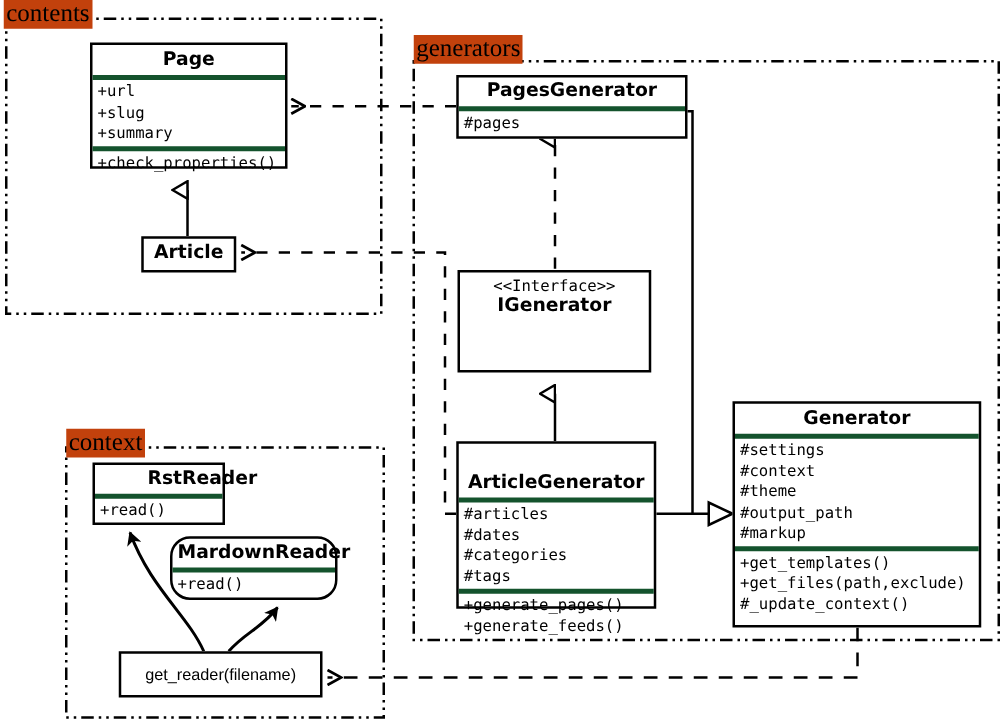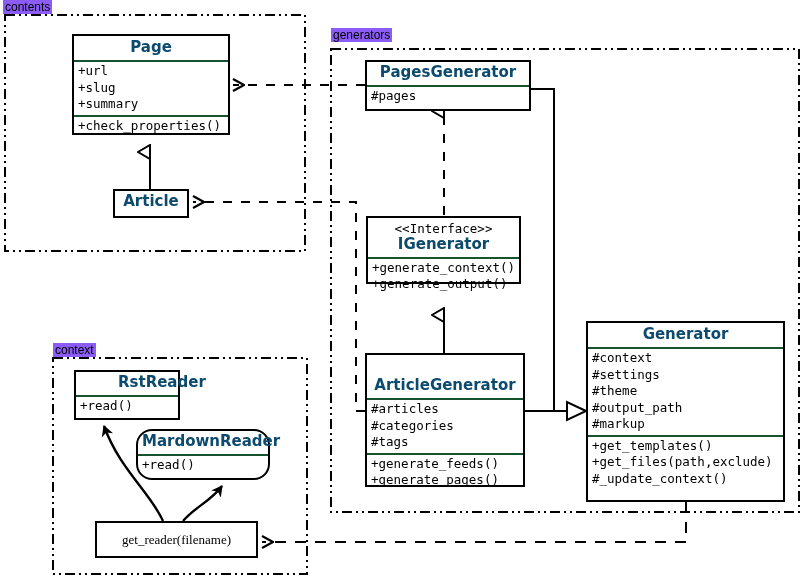--- a/index.html
+++ b/index.html
@@ -20,77 +20,77 @@
   svg.layer {
     position: absolute;
     left: 0;
     top: 0;
     width: 803px;
     height: 579px;
     pointer-events: none;
   }
   .pkg-label {
     position: absolute;
-    font-family: Liberation Sans, sans-serif;
-    font-size: 12px;
-    color: #000;
-    background: #8b5cf6;
+    font-family: Liberation Serif, serif;
+    font-size: 20px;
+    color: #000;
+    background: #c2410c;
     padding: 0 2px;
     white-space: nowrap;
   }
 
   
   .cls {
     position: absolute;
     box-sizing: border-box;
     border: 2px solid #000;
     background: #ffffff;
   }
   .cls-name {
     font-family: "DejaVu Sans", sans-serif;
     font-weight: bold;
     font-size: 15px;
     text-align: center;
-    color: #0c4a6e;
+    color: #000000;
     padding: 3px 4px 4px 4px;
     line-height: 1.15;
     white-space: nowrap;
   }
   .cls-stereo {
     font-family: "DejaVu Sans Mono", monospace;
     font-weight: normal;
     font-size: 12.5px;
     text-align: center;
     color: #000;
     line-height: 1.15;
     white-space: nowrap;
   }
   .cls-sect {
-    border-top: 2px solid #14532d;
+    border-top: 4px solid #14532d;
     padding: 1px 0 2px 0;
   }
   .cls-item {
     font-family: "DejaVu Sans Mono", monospace;
     font-size: 12.5px;
     color: #000;
     line-height: 1.32;
     padding: 0 2px 0 4px;
     white-space: nowrap;
   }
   .fn-box {
     position: absolute;
     box-sizing: border-box;
     border: 2px solid #000;
     background: #ffffff;
     display: flex;
     align-items: center;
     justify-content: center;
   }
   .fn-label {
-    font-family: Liberation Serif, serif;
+    font-family: Liberation Sans, sans-serif;
     font-size: 13px;
     color: #000;
     white-space: nowrap;
   }
 </style>
 </head>
 <body>
 
 <div id="canvas">
 
@@ -172,56 +172,53 @@
     </div>
     <div class="cls-sect">
       <div class="cls-item">+check_properties()</div>
     </div>
   </div>
 
   <div class="cls" style="left:113px; top:189px; width:76px; height:29px;">
     <div class="cls-name" style="padding-top:2px;">Article</div>
   </div>
 
-  <div class="cls" style="left:365px; top:60px; width:166px; height:51px;">
+  <div class="cls" style="left:365px; top:60px; width:185px; height:51px;">
     <div class="cls-name" style="padding-top:2px;">PagesGenerator</div>
     <div class="cls-sect">
       <div class="cls-item">#pages</div>
     </div>
   </div>
 
-  <div class="cls" style="left:366px; top:216px; width:155px; height:68px;">
+  <div class="cls" style="left:366px; top:216px; width:155px; height:82px;">
     <div style="padding:4px 4px 3px 4px;">
       <div class="cls-stereo">&lt;&lt;Interface&gt;&gt;</div>
       <div class="cls-name" style="padding:0;">IGenerator</div>
     </div>
-    <div class="cls-sect">
-      <div class="cls-item">+generate_context()</div>
-      <div class="cls-item">+generate_output()</div>
-    </div>
   </div>
 
   <div class="cls" style="left:365px; top:353px; width:160px; height:134px;">
     <div class="cls-name" style="padding-top:3px;margin-top:19px;">ArticleGenerator</div>
     <div class="cls-sect">
       <div class="cls-item">#articles</div>
+      <div class="cls-item">#dates</div>
       <div class="cls-item">#categories</div>
       <div class="cls-item">#tags</div>
     </div>
     <div class="cls-sect">
+      <div class="cls-item">+generate_pages()</div>
       <div class="cls-item">+generate_feeds()</div>
-      <div class="cls-item">+generate_pages()</div>
     </div>
   </div>
 
   <div class="cls" style="left:586px; top:321px; width:199px; height:181px;">
     <div class="cls-name" style="padding-top:3px;">Generator</div>
     <div class="cls-sect">
+      <div class="cls-item">#settings</div>
       <div class="cls-item">#context</div>
-      <div class="cls-item">#settings</div>
       <div class="cls-item">#theme</div>
       <div class="cls-item">#output_path</div>
       <div class="cls-item">#markup</div>
     </div>
     <div class="cls-sect">
       <div class="cls-item">+get_templates()</div>
       <div class="cls-item">+get_files(path,exclude)</div>
       <div class="cls-item">#_update_context()</div>
     </div>
   </div>

